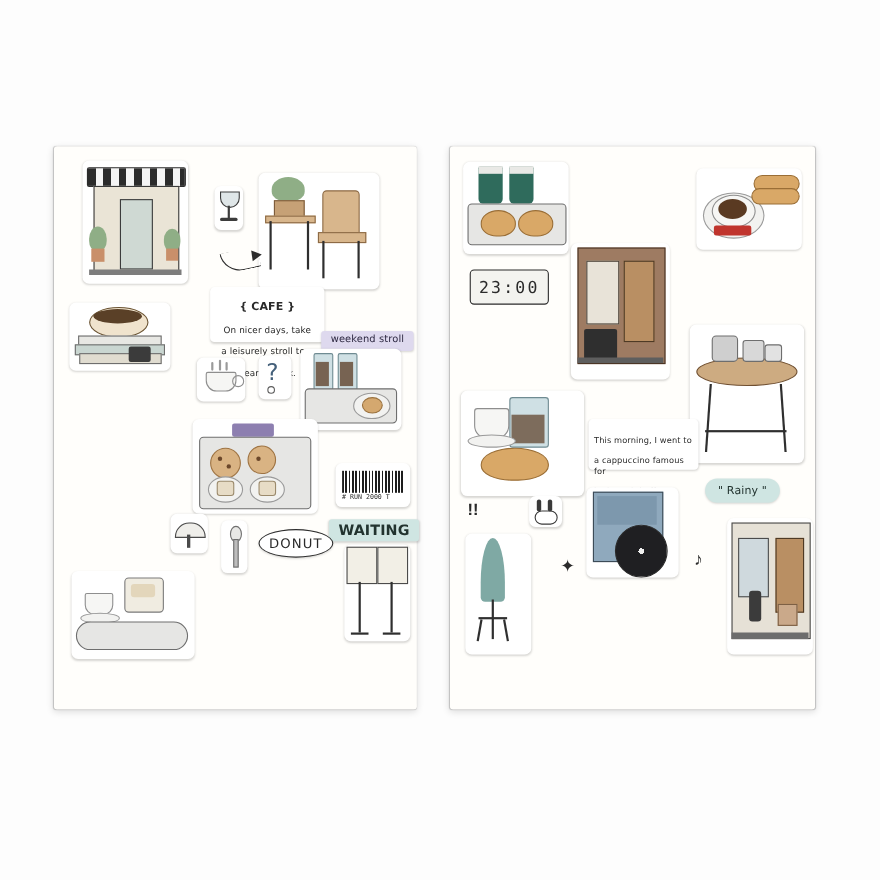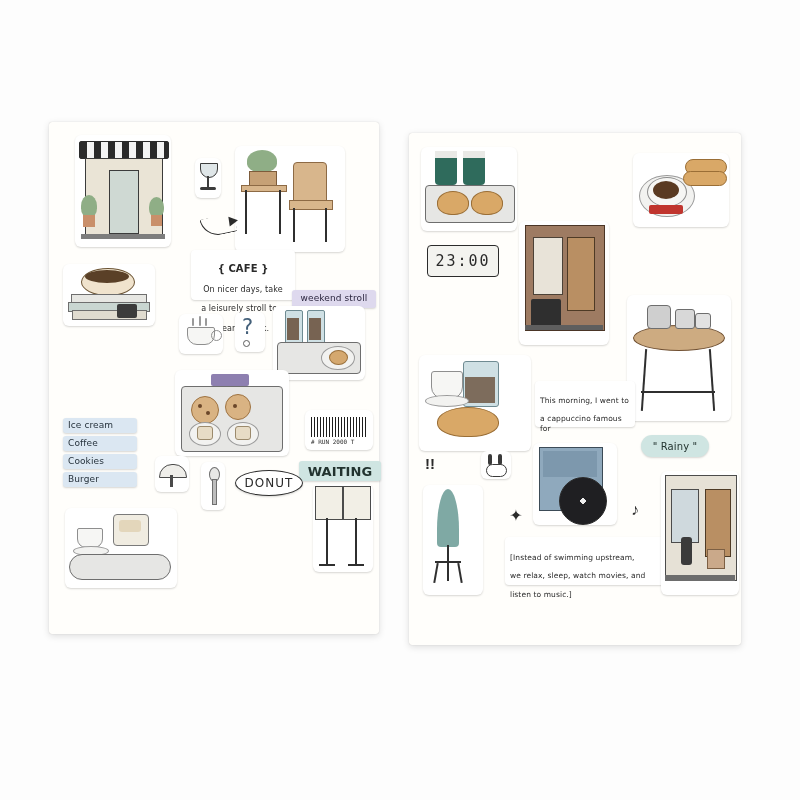--- a/index.html
+++ b/index.html
@@ -18,21 +18,21 @@
     width: 800px;
     height: 800px;
     background: #fdfdfd;
   }
   .sheet {
     position: absolute;
     background: #fffefb;
     border-radius: 3px;
     box-shadow: 0 2px 7px rgba(0,0,0,0.13), 0 0 1px rgba(0,0,0,0.22);
   }
-  #sheet-left  { left: 49px;  top: 122px; width: 330px; height: 512px; }
+  #sheet-left  { left: 49px;  top: 133px; width: 330px; height: 512px; }
   #sheet-right { left: 409px; top: 133px; width: 332px; height: 512px; }
 
   .sticker {
     position: absolute;
     box-sizing: border-box;
   }
   
   .cut {
     background: #ffffff;
     border-radius: 6px;
@@ -248,26 +248,20 @@
       <div class="plate" style="position:absolute;left:52px;top:52px;width:30px;height:22px;"></div>
       <div style="position:absolute;left:22px;top:56px;width:14px;height:12px;background:#e7dcc6;border:1px solid #9b8a6c;border-radius:3px;"></div>
       <div style="position:absolute;left:60px;top:56px;width:14px;height:12px;background:#e7dcc6;border:1px solid #9b8a6c;border-radius:3px;"></div>
     </div>
 
     <div class="sticker cut" style="left:256px;top:288px;width:68px;height:40px;">
       <div class="barcode" style="position:absolute;left:6px;top:7px;width:56px;height:20px;"></div>
       <div style="position:absolute;left:6px;top:28px;font-size:6px;font-family:'DejaVu Sans Mono',monospace;color:#2b2b2b;"># RUN 2000 T</div>
     </div>
 
-    <div class="sticker" style="left:14px;top:296px;width:78px;height:76px;">
-      <div class="label-blue hand" style="position:absolute;left:0;top:0;width:74px;height:15px;font-size:9px;padding:2px 5px;box-sizing:border-box;box-shadow:0 1px 2px rgba(0,0,0,.16);">Ice cream</div>
-      <div class="label-blue hand" style="position:absolute;left:0;top:18px;width:74px;height:15px;font-size:9px;padding:2px 5px;box-sizing:border-box;box-shadow:0 1px 2px rgba(0,0,0,.16);">Coffee</div>
-      <div class="label-blue hand" style="position:absolute;left:0;top:36px;width:74px;height:15px;font-size:9px;padding:2px 5px;box-sizing:border-box;box-shadow:0 1px 2px rgba(0,0,0,.16);">Cookies</div>
-      <div class="label-blue hand" style="position:absolute;left:0;top:54px;width:74px;height:15px;font-size:9px;padding:2px 5px;box-sizing:border-box;box-shadow:0 1px 2px rgba(0,0,0,.16);">Burger</div>
-    </div>
 
     <div class="label-mint hand" style="position:absolute;left:250px;top:339px;width:82px;height:20px;font-size:13px;font-weight:bold;display:flex;align-items:center;justify-content:center;box-shadow:0 1px 2px rgba(0,0,0,.16);">WAITING</div>
 
     <div class="sticker cut" style="left:106px;top:334px;width:34px;height:36px;">
       <div style="position:absolute;left:4px;top:8px;width:26px;height:12px;background:#efeeea;border:1.2px solid #4a4a4a;border-radius:13px 13px 0 0;"></div>
       <div style="position:absolute;left:15px;top:19px;width:3px;height:12px;background:#4a4a4a;"></div>
     </div>
 
     <div class="sticker cut" style="left:152px;top:340px;width:24px;height:48px;">
       <div style="position:absolute;left:8px;top:5px;width:9px;height:13px;background:#e8e8e6;border:1.1px solid #6f6f6f;border-radius:50%;"></div>
@@ -382,25 +376,20 @@
     </div>
 
     <div class="sticker cut" style="left:14px;top:352px;width:60px;height:110px;">
       <div class="umbrella-canopy" style="position:absolute;left:14px;top:4px;width:22px;height:58px;"></div>
       <div class="leg" style="position:absolute;left:24px;top:60px;width:2px;height:36px;"></div>
       <div class="leg" style="position:absolute;left:12px;top:76px;width:26px;height:2px;"></div>
       <div class="leg" style="position:absolute;left:12px;top:78px;width:2px;height:20px;transform:rotate(10deg);"></div>
       <div class="leg" style="position:absolute;left:36px;top:78px;width:2px;height:20px;transform:rotate(-10deg);"></div>
     </div>
 
-    <div class="txt hand" style="left:96px;top:404px;width:162px;height:48px;font-size:7.5px;padding-top:7px;">
-      <div>[Instead of swimming upstream,</div>
-      <div>we relax, sleep, watch movies, and</div>
-      <div>listen to music.]</div>
-    </div>
 
     <div class="sticker cut" style="left:252px;top:338px;width:78px;height:124px;">
       <div style="position:absolute;left:4px;top:4px;width:70px;height:104px;background:#e6e1d6;border:1.3px solid #4b4b4b;"></div>
       <div style="position:absolute;left:10px;top:18px;width:26px;height:52px;background:#cfd9dd;border:1.2px solid #4b4b4b;"></div>
       <div class="door" style="position:absolute;left:44px;top:18px;width:24px;height:66px;"></div>
       <div class="person-coat" style="position:absolute;left:20px;top:66px;width:11px;height:28px;border-radius:3px;"></div>
       <div class="bag" style="position:absolute;left:46px;top:78px;width:16px;height:18px;"></div>
       <div style="position:absolute;left:4px;top:104px;width:70px;height:6px;background:#6d6d6d;"></div>
     </div>
   </div>

